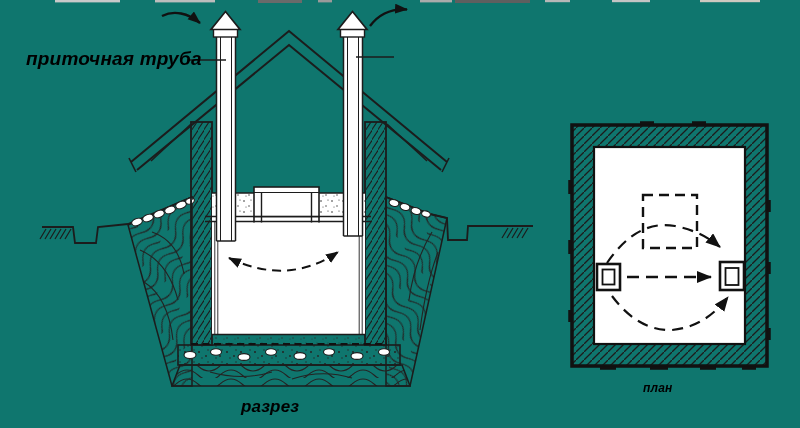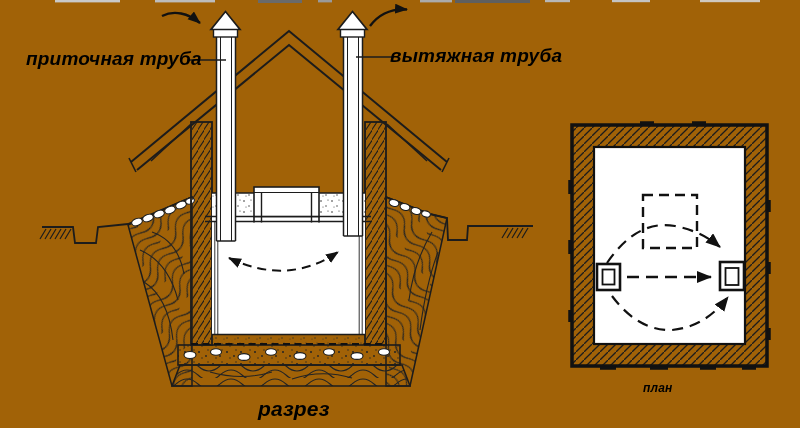--- a/index.html
+++ b/index.html
@@ -1,23 +1,23 @@
 <!DOCTYPE html>
 <html><head>
 <meta charset="utf-8">
 <style>
   html,body{margin:0;padding:0;background:#fff;}
-  .stage{position:relative;width:800px;height:428px;background:#a16207;overflow:hidden;
+  .stage{position:relative;width:800px;height:428px;background:#0f766e;overflow:hidden;
          font-family:"Liberation Sans",sans-serif;}
   .stage svg{position:absolute;left:0;top:0;}
   .lbl{position:absolute;font-style:italic;font-weight:bold;color:#000;
        white-space:nowrap;line-height:1;letter-spacing:.2px;}
   .lbl-supply{left:26px;top:49px;font-size:19px;}
   .lbl-exhaust{left:390px;top:46px;font-size:19px;}
-  .lbl-section{left:258px;top:398px;font-size:21px;}
+  .lbl-section{left:241px;top:398px;font-size:17px;}
   .lbl-plan{left:643px;top:382px;font-size:12px;}
 </style>
 </head>
 <body>
 
 <div class="stage">
 
 <svg width="800" height="428" viewBox="0 0 800 428">
   <defs>
 
@@ -220,16 +220,15 @@
       <rect x="725.5" y="268" width="13" height="17" fill="#ffffff" stroke="#111" stroke-width="1.8"></rect>
     </g>
 
     <line x1="627" y1="277" x2="711" y2="277" stroke="#111" stroke-width="2.4" stroke-dasharray="12 7" marker-end="url(#ah2)"></line>
     <path d="M607,263 Q637,219 675,226 Q701,231 720,247" fill="none" stroke="#111" stroke-width="2.2" stroke-dasharray="11 7" marker-end="url(#ah2)"></path>
     <path d="M612,296 Q638,331 672,330 Q705,327 728,297" fill="none" stroke="#111" stroke-width="2.2" stroke-dasharray="11 7" marker-end="url(#ah2)"></path>
   </g>
 </svg>
 
   <div class="lbl lbl-supply">приточная труба</div>
-  <div class="lbl lbl-exhaust">вытяжная труба</div>
   <div class="lbl lbl-section">разрез</div>
   <div class="lbl lbl-plan">план</div>
 </div>
 
 </body></html>

